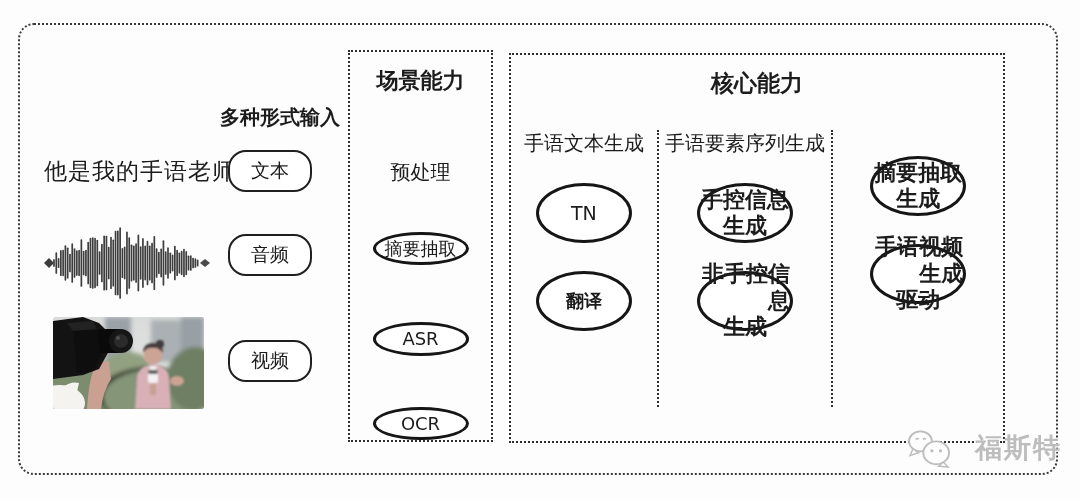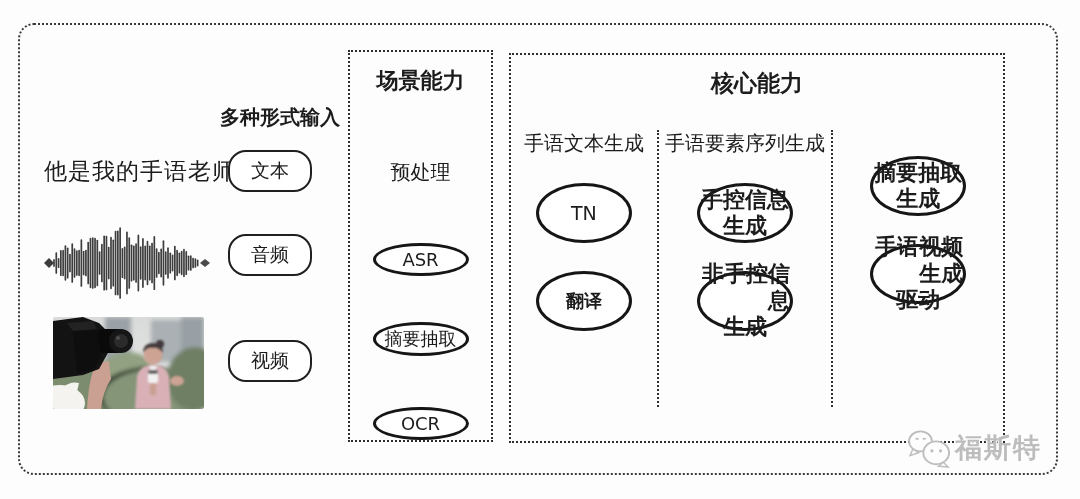--- a/index.html
+++ b/index.html
@@ -62,21 +62,21 @@
   .col-header { font-size:20px; white-space:nowrap; }
   .core-col .ellipse { width:96px; height:60px; font-size:22px; font-weight:bold; }
   .core-col .row1 { margin-top:26px; }
   .core-col .row2 { margin-top:28px;text-align:right; }
   .core-col .n-tn { font-size:19px; font-weight:normal; }
   .core-col .n-fanyi { font-size:18px; }
   .ellipse span { display:block; }
   .ellipse span:empty { display:none; }
   
   .watermark { position:absolute; left:906px; top:428px; display:flex; align-items:center;
-    gap:1px; z-index:5; }
+    gap:21px; z-index:5; }
   .watermark-text { font-size:27px; font-weight:bold; letter-spacing:2px; color:#bdbdbd;
     text-shadow:1px 1px 0 #ffffff; }
 </style>
 </head>
 <body>
 
 <div class="stage">
 
   <div class="outer-border"></div>
 
@@ -215,25 +215,25 @@
         <circle cx="68" cy="24" r="7" fill="#2b2b2b"></circle>
         <circle cx="65" cy="21" r="2" fill="#4d4d4d"></circle>
         <path d="M20 14 L44 13 L48 38 L40 54 L24 56 Z" fill="#0e0e0e"></path>
       </g>
     </svg>
   </div>
 
   <div class="scene-box">
     <div class="scene-title">场景能力</div>
     <div class="scene-subtitle">预处理</div>
+    <div class="ellipse e1">
+      <span>摘要抽取</span>
+    </div>
     <div class="ellipse e2">
       <span>ASR</span>
-    </div>
-    <div class="ellipse e1">
-      <span>摘要抽取</span>
     </div>
     <div class="ellipse e3">
       <span>OCR</span>
     </div>
   </div>
 
   <div class="core-box">
     <div class="core-title">核心能力</div>
     <div class="core-columns">
 

